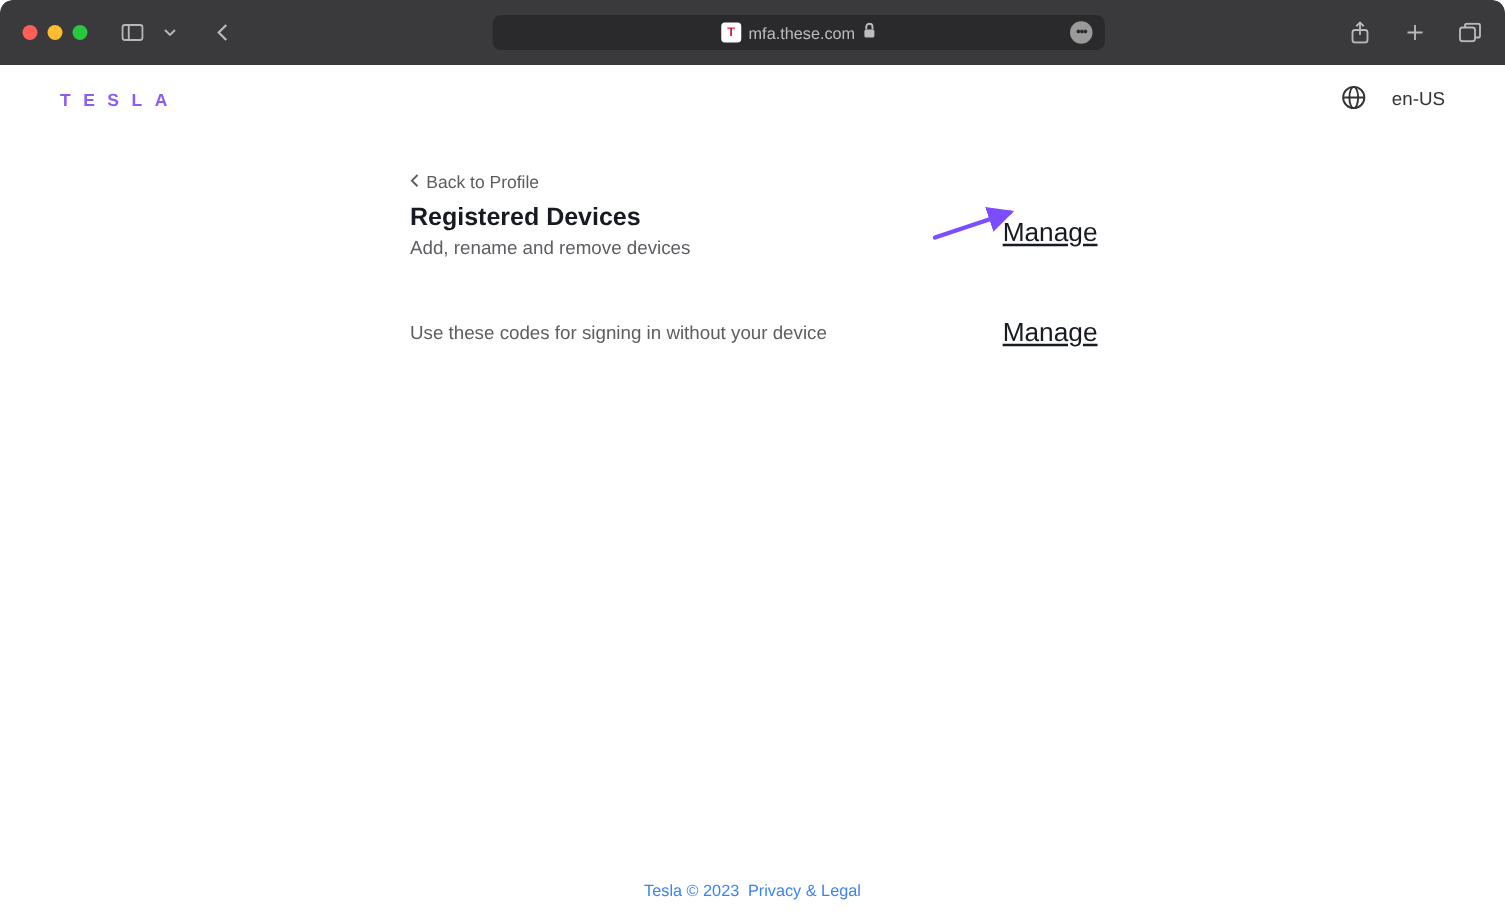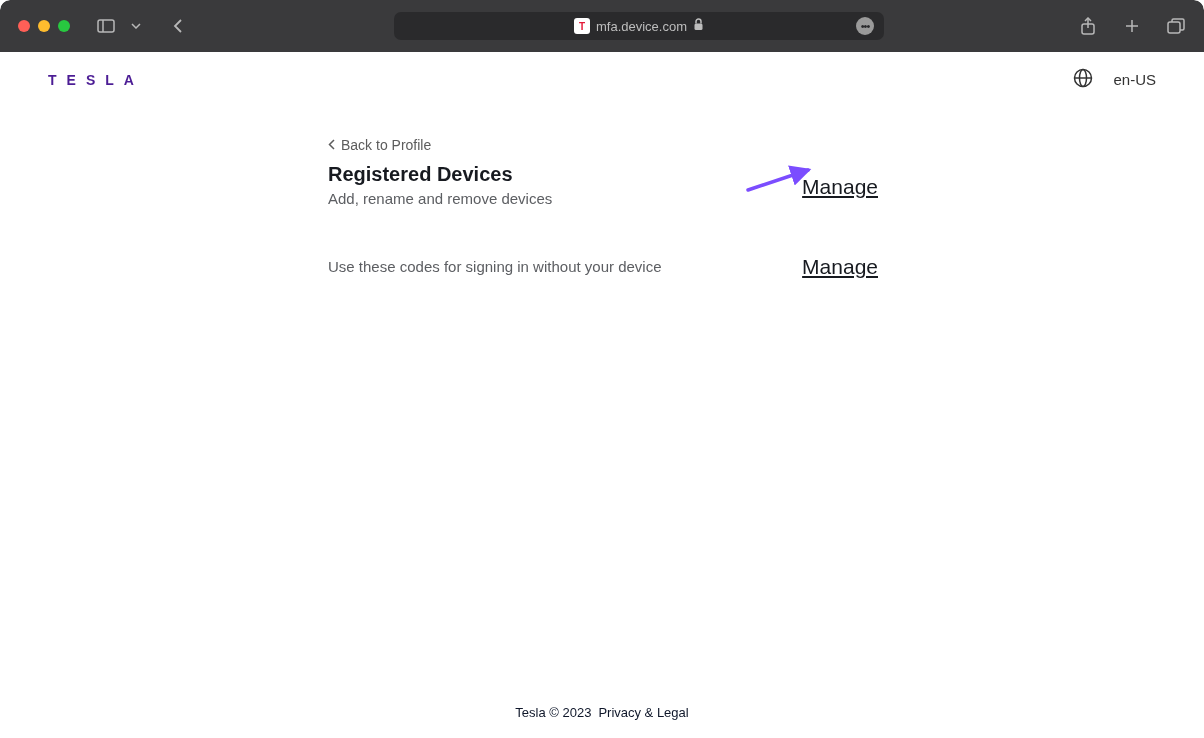--- a/index.html
+++ b/index.html
@@ -101,21 +101,21 @@
       display: flex;
       align-items: center;
       padding: 0 48px;
       justify-content: space-between;
     }
     .tesla-wordmark {
       font-family: Arial, sans-serif;
       letter-spacing: 10px;
       font-weight: 600;
       font-size: 14px;
-      color: #4c1d95;
+      color: #8b5cf6;
     }
     .lang-switch {
       display: flex;
       align-items: center;
       gap: 20px;
       font-size: 15px;
       color: #333;
     }
     
     .content {
@@ -177,21 +177,21 @@
     
     .footer {
       position: absolute;
       bottom: 18px;
       left: 0;
       right: 0;
       display: flex;
       justify-content: center;
       gap: 7px;
       font-size: 13px;
-      color: #0f172a;
+      color: #3b82f6;
     }
     .footer-item {
       cursor: pointer;
     }
   </style>
 </head>
 <body>
 
 <div class="browser-chrome">
   <div class="traffic-lights">
@@ -210,21 +210,21 @@
       <polyline points="1,1 5,5 9,1"></polyline>
     </svg>
   </div>
   <div class="chrome-btn back-chev">
     <svg width="10" height="16" viewBox="0 0 10 16" fill="none" stroke="#b8b8b8" stroke-width="1.8">
       <polyline points="8,2 2,8 8,14"></polyline>
     </svg>
   </div>
   <div class="address-bar">
     <span class="site-icon">T</span>
-    <span>mfa.device.com</span>
+    <span>mfa.these.com</span>
     <span>
       <svg width="11" height="13" viewBox="0 0 11 13" fill="#bdbdbd">
         <rect x="1.5" y="5.5" width="8" height="6.5" rx="1.5"></rect>
         <path d="M3 5.5 V3.5 a2.5 2.5 0 0 1 5 0 V5.5" fill="none" stroke="#bdbdbd" stroke-width="1.5"></path>
       </svg>
     </span>
     <div class="more-dots">•••</div>
   </div>
   <div class="chrome-right">
     <div class="chrome-btn">

